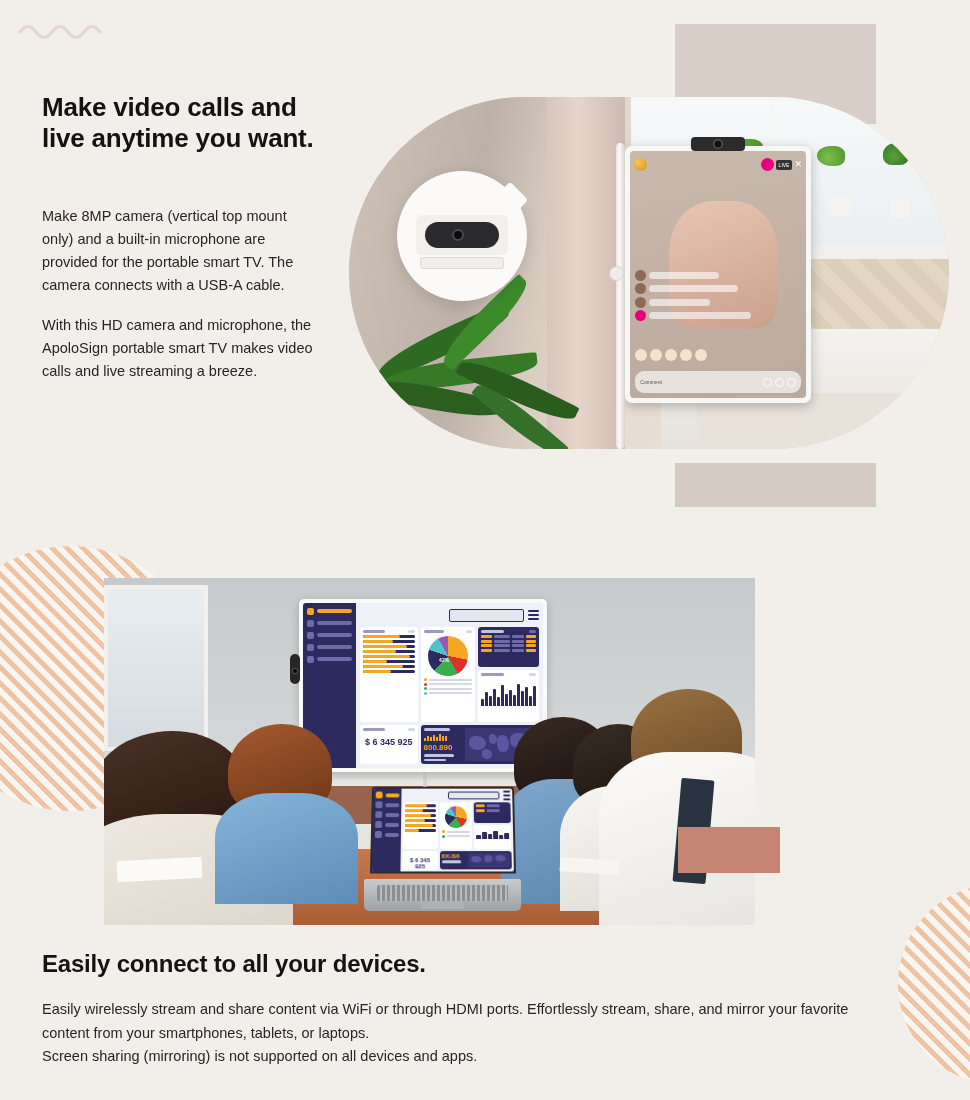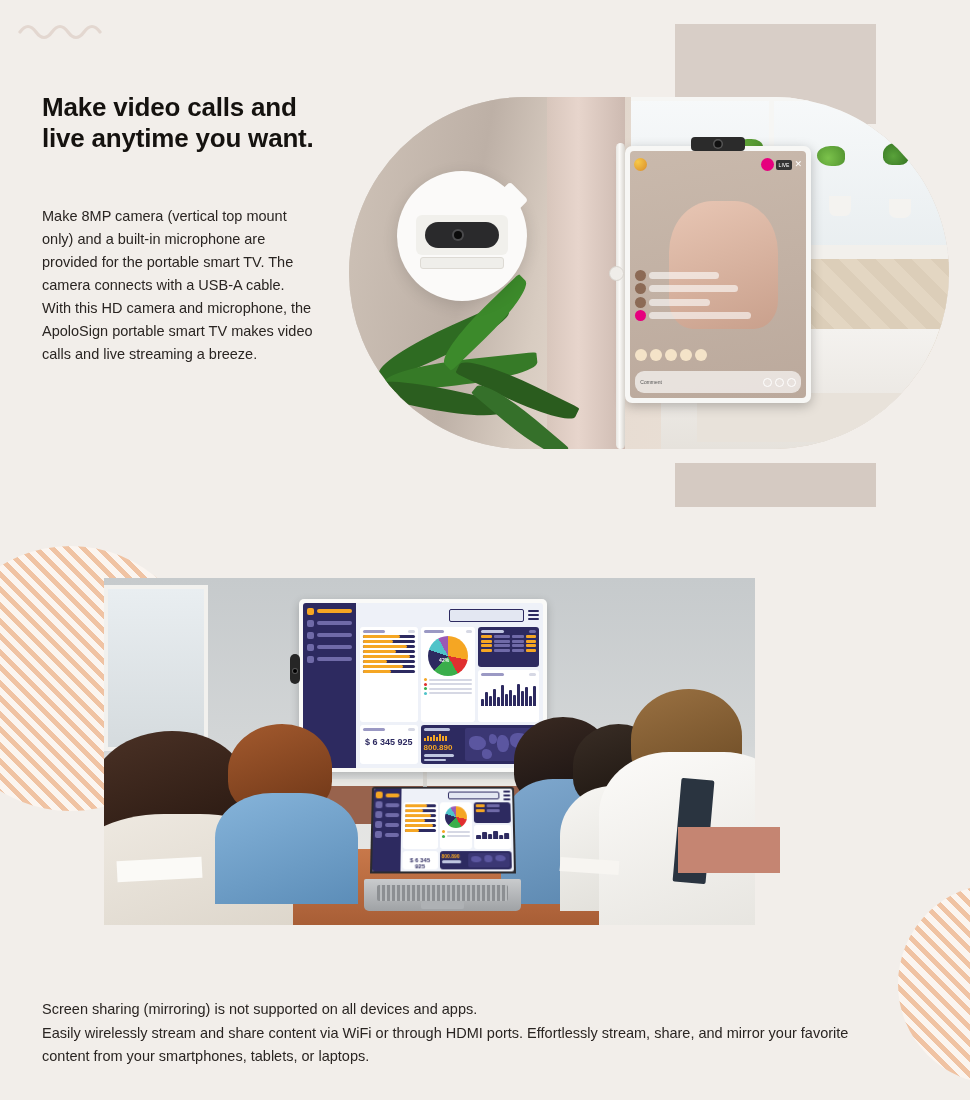--- a/index.html
+++ b/index.html
@@ -29,21 +29,21 @@
   
   .hero-head{
     position:absolute; left:42px; top:92px; width:290px;
     font-size:26px; line-height:31px; font-weight:bold; color:#15120F;
     letter-spacing:-0.2px;
   }
   .hero-body{
     position:absolute; left:42px; top:205px; width:278px;
     font-size:14.5px; line-height:23px; color:#2A2522;
   }
-  .hero-body p + p{ }
+  .hero-body p + p{ margin-top:17px; }
 
   .bottom-head{
     position:absolute; left:42px; top:950px; width:700px;
     font-size:24px; font-weight:bold; color:#15120F; letter-spacing:-0.2px;
   }
   .bottom-body{
     position:absolute; left:42px; top:998px; width:820px;
     font-size:14.5px; line-height:23.5px; color:#2A2522;
   }
 
@@ -650,18 +650,19 @@
         <div class="lt-pad"></div>
       </div>
     </div>
 
     <div style="position:absolute;left:2%;bottom:13%;width:13%;height:6%;background:#FBFAF7;transform:rotate(-3deg);"></div>
     <div style="position:absolute;left:70%;bottom:15%;width:9%;height:4%;background:#F7F5F1;transform:rotate(4deg);"></div>
   </div>
 
   <div class="rect-terra"></div>
 
+  <h2 class="bottom-head">Easily connect to all your devices.</h2>
   <div class="bottom-body">
+    <p>Easily wirelessly stream and share content via WiFi or through HDMI ports. Effortlessly stream, share, and mirror your favorite content from your smartphones, tablets, or laptops.</p>
     <p>Screen sharing (mirroring) is not supported on all devices and apps.</p>
-    <p>Easily wirelessly stream and share content via WiFi or through HDMI ports. Effortlessly stream, share, and mirror your favorite content from your smartphones, tablets, or laptops.</p>
   </div>
 
 </div>
 
 </body></html>

